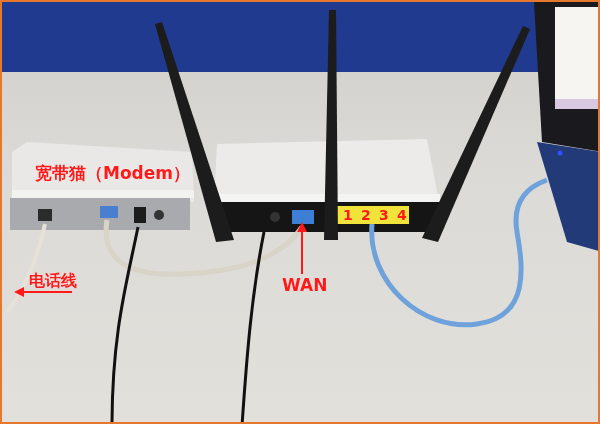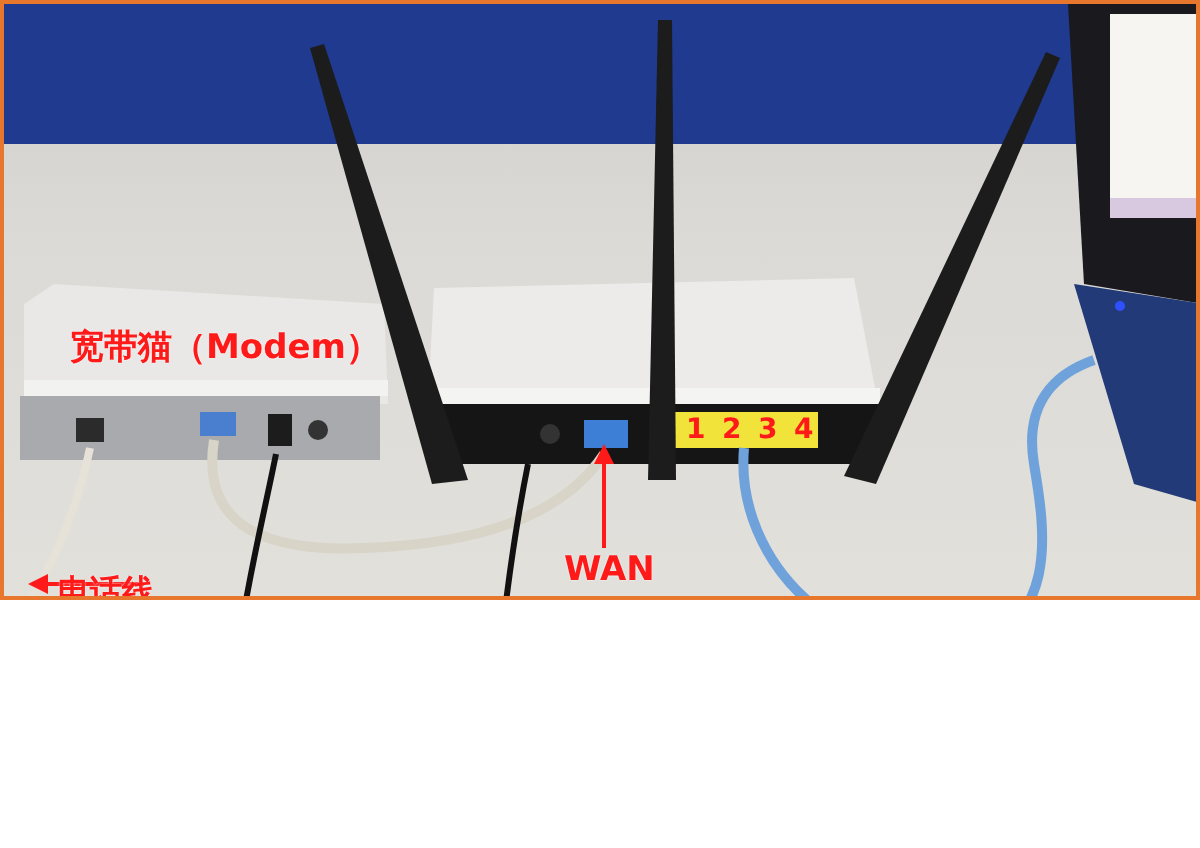--- a/index.html
+++ b/index.html
@@ -1,29 +1,29 @@
 <!DOCTYPE html>
 <html><head>
   <meta charset="utf-8">
   <style>
     html, body { margin: 0; padding: 0; }
     body { width: 600px; height: 424px; overflow: hidden; font-family: "DejaVu Sans", sans-serif; }
     .photo {
-      position: relative; width: 600px; height: 300px; box-sizing: border-box;
+      position: relative; width: 600px; height: 424px; box-sizing: border-box;
       border: 2px solid #e8772e; overflow: hidden;
       background: linear-gradient(#cfcecb 0%, #dcdad6 40%, #e2e0db 100%);
     }
     .wall { position: absolute; left: 0; top: 0; width: 100%; height: 70px; background: #1f3a8f; }
     .scene { position: absolute; left: 0; top: 0; }
     .label {
       position: absolute; color: #ff1a1a; font-weight: bold; white-space: nowrap;
       font-family: "DejaVu Sans", sans-serif; text-shadow: 0 0 1px #fff;
     }
     .lbl-modem { left: 33px; top: 160px; font-size: 17px; }
-    .lbl-phone { left: 27px; top: 284px; font-size: 16px; font-family: Liberation Mono, monospace; }
+    .lbl-phone { left: 27px; top: 269px; font-size: 16px; font-family: Liberation Mono, monospace; }
     .lbl-wan { left: 280px; top: 273px; font-size: 17px; }
     .port-num { position: absolute; color: #ff1a1a; font-weight: bold; font-size: 14px; top: 205px; }
   </style>
 </head>
 <body>
 
 <div class="photo">
   <div class="wall"></div>
 
   <svg class="scene" width="600" height="424" viewBox="0 0 600 424">

